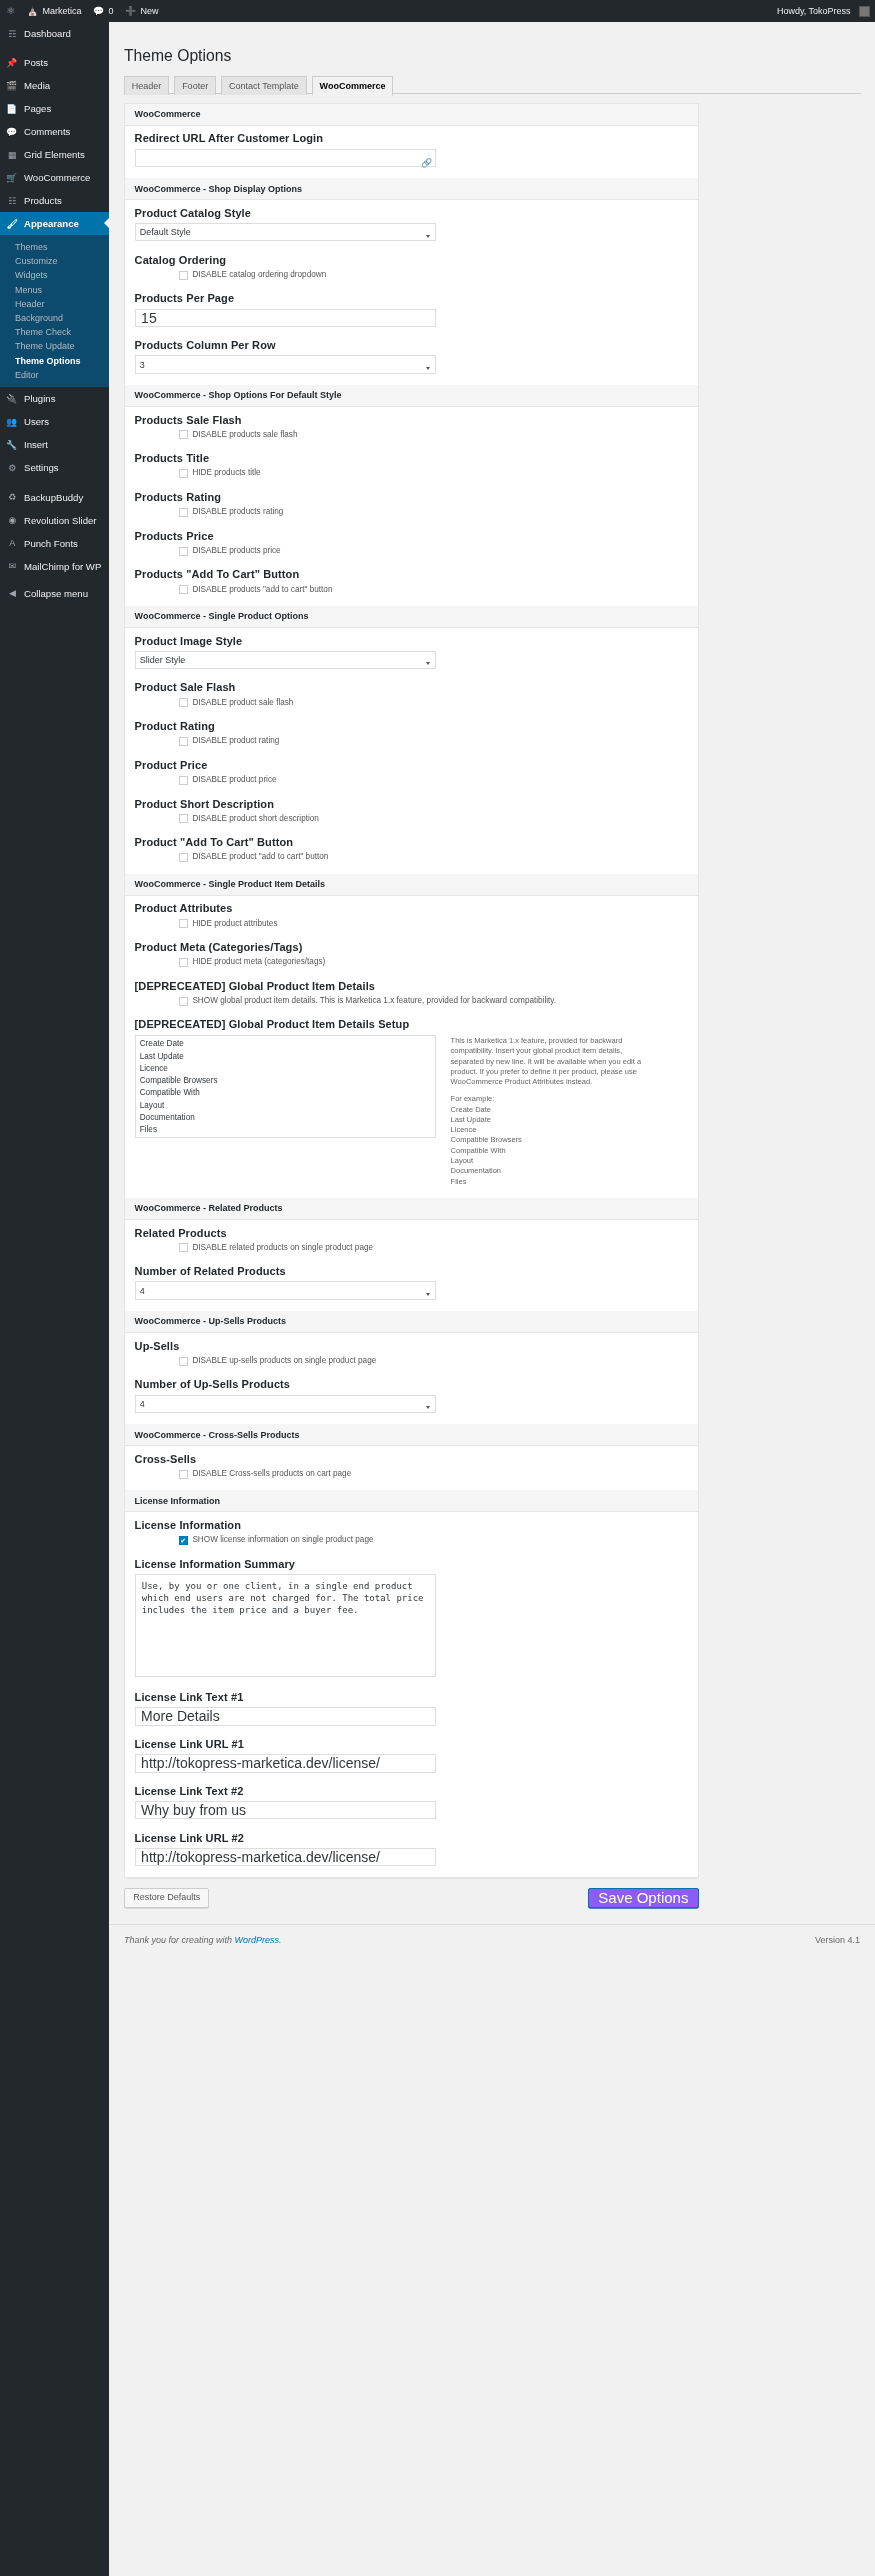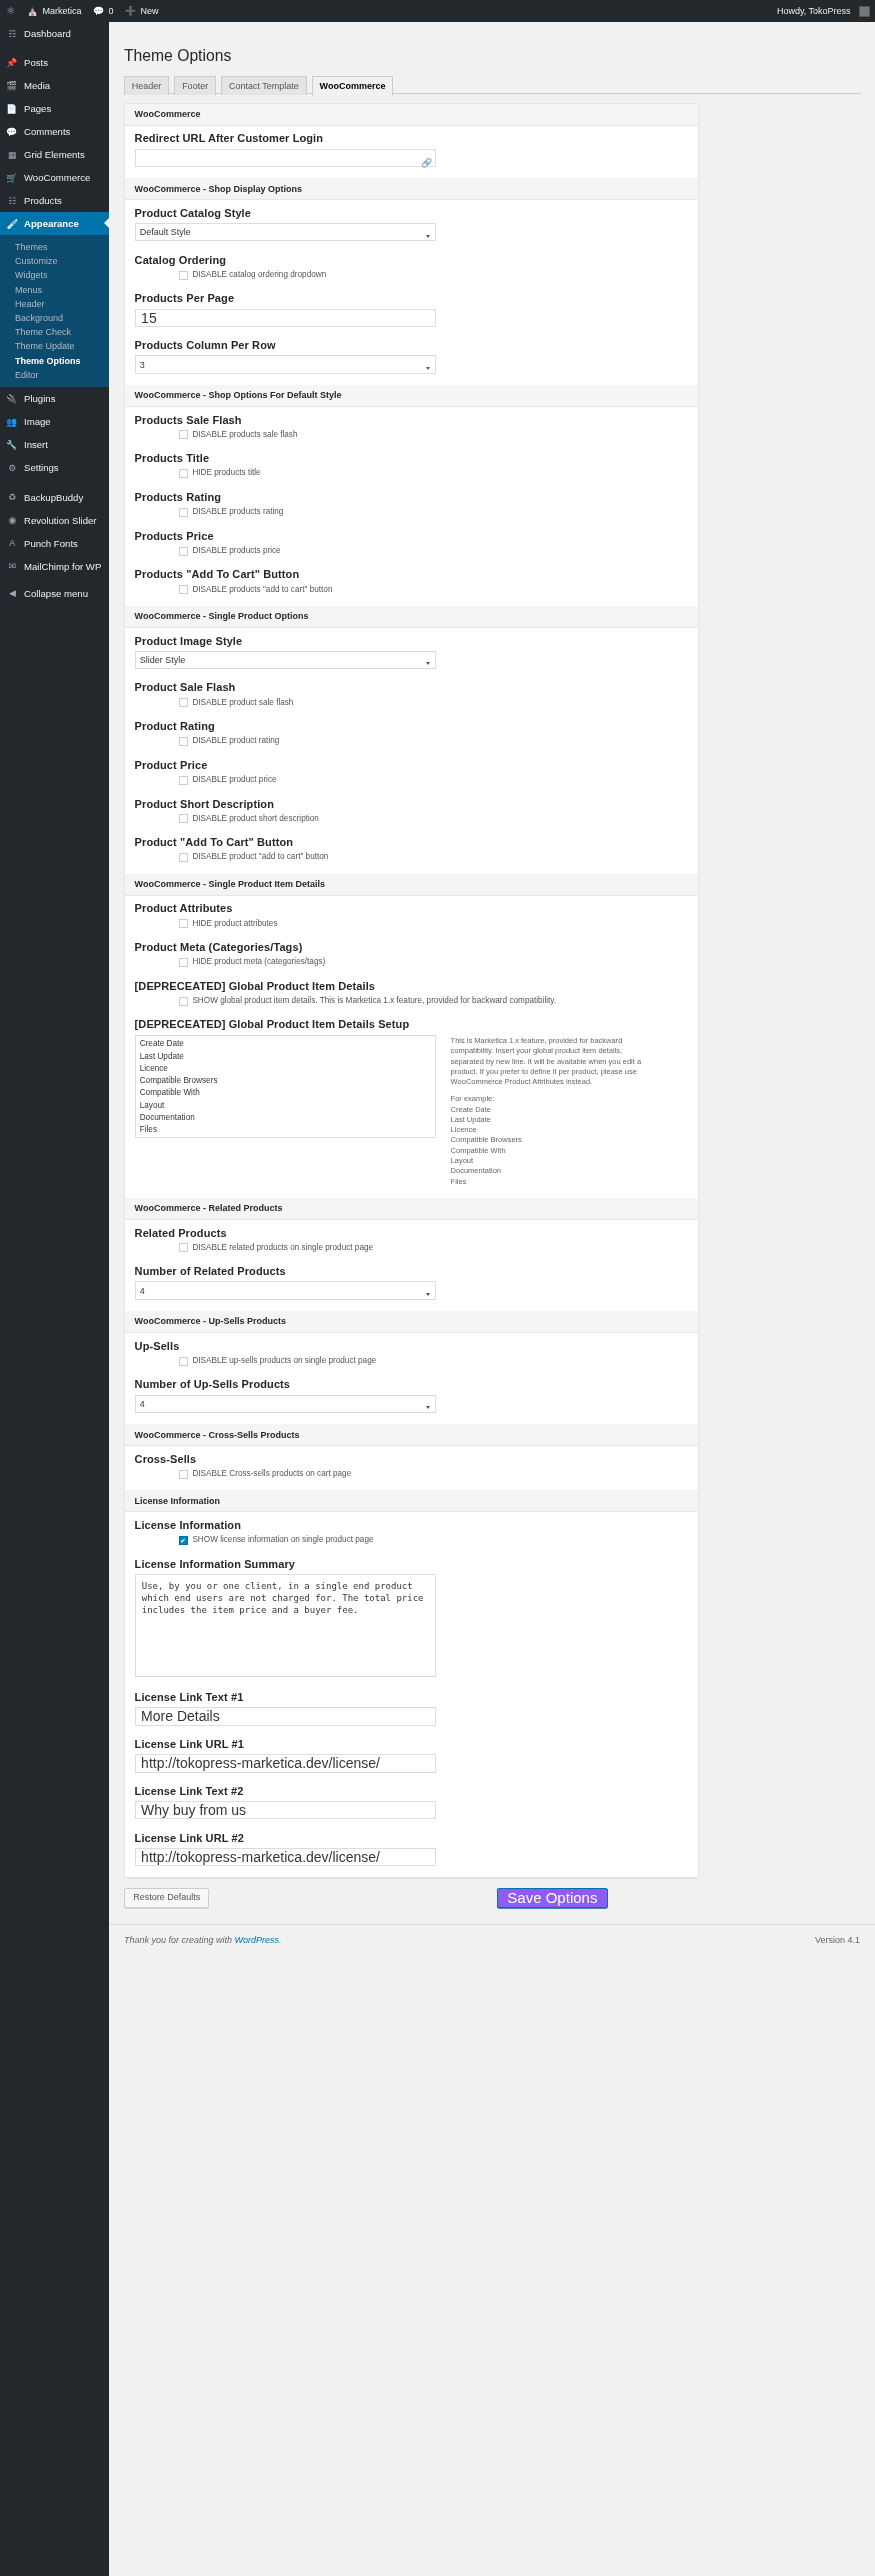--- a/index.html
+++ b/index.html
@@ -133,21 +133,21 @@
   .helpcol { width:205px; font-size:7.5px; color:#666; line-height:10.3px; padding-top:1.4px; }
   .helpcol p { margin:0 0 6.8px 0; }
   .helpcol .ex { line-height:10.3px; }
   textarea.ta {
     width:301px; height:103px; padding:4.8px 6.2px;
     border:0.7px solid #ddd; background:#fff; font-size:9px; color:#32373c;
     line-height:12.3px; resize:none; outline:none;
   }
   
   .panel-footer {
-    width:484px; display:flex; align-items:flex-start;
+    width:575px; display:flex; align-items:flex-start;
     margin:9.6px 0 0 0; padding:0;
   }
   .btn-secondary {
     display:inline-block; padding:3.4px 8.2px; font-size:9px; line-height:11px;
     background:#f7f7f7; border:0.7px solid #ccc; color:#555; border-radius:2.1px;
     box-shadow:0 0.7px 0 #ccc;
   }
   .btn-primary {
     display:inline-block; padding:3.4px 9.6px; font-size:15px; line-height:11px;
     background:#8b5cf6; border:0.7px solid #0073aa; color:#fff; border-radius:2.1px;
@@ -242,21 +242,21 @@
     <a class="sub-item active">Theme Options</a>
     <a class="sub-item">Editor</a>
   </div>
 
   <div class="menu-item">
     <span class="mi-ico">🔌</span>
     <span>Plugins</span>
   </div>
   <div class="menu-item">
     <span class="mi-ico">👥</span>
-    <span>Image</span>
+    <span>Users</span>
   </div>
   <div class="menu-item">
     <span class="mi-ico">🔧</span>
     <span>Insert</span>
   </div>
   <div class="menu-item">
     <span class="mi-ico">⚙</span>
     <span>Settings</span>
   </div>
   <div class="menu-sep"></div>

